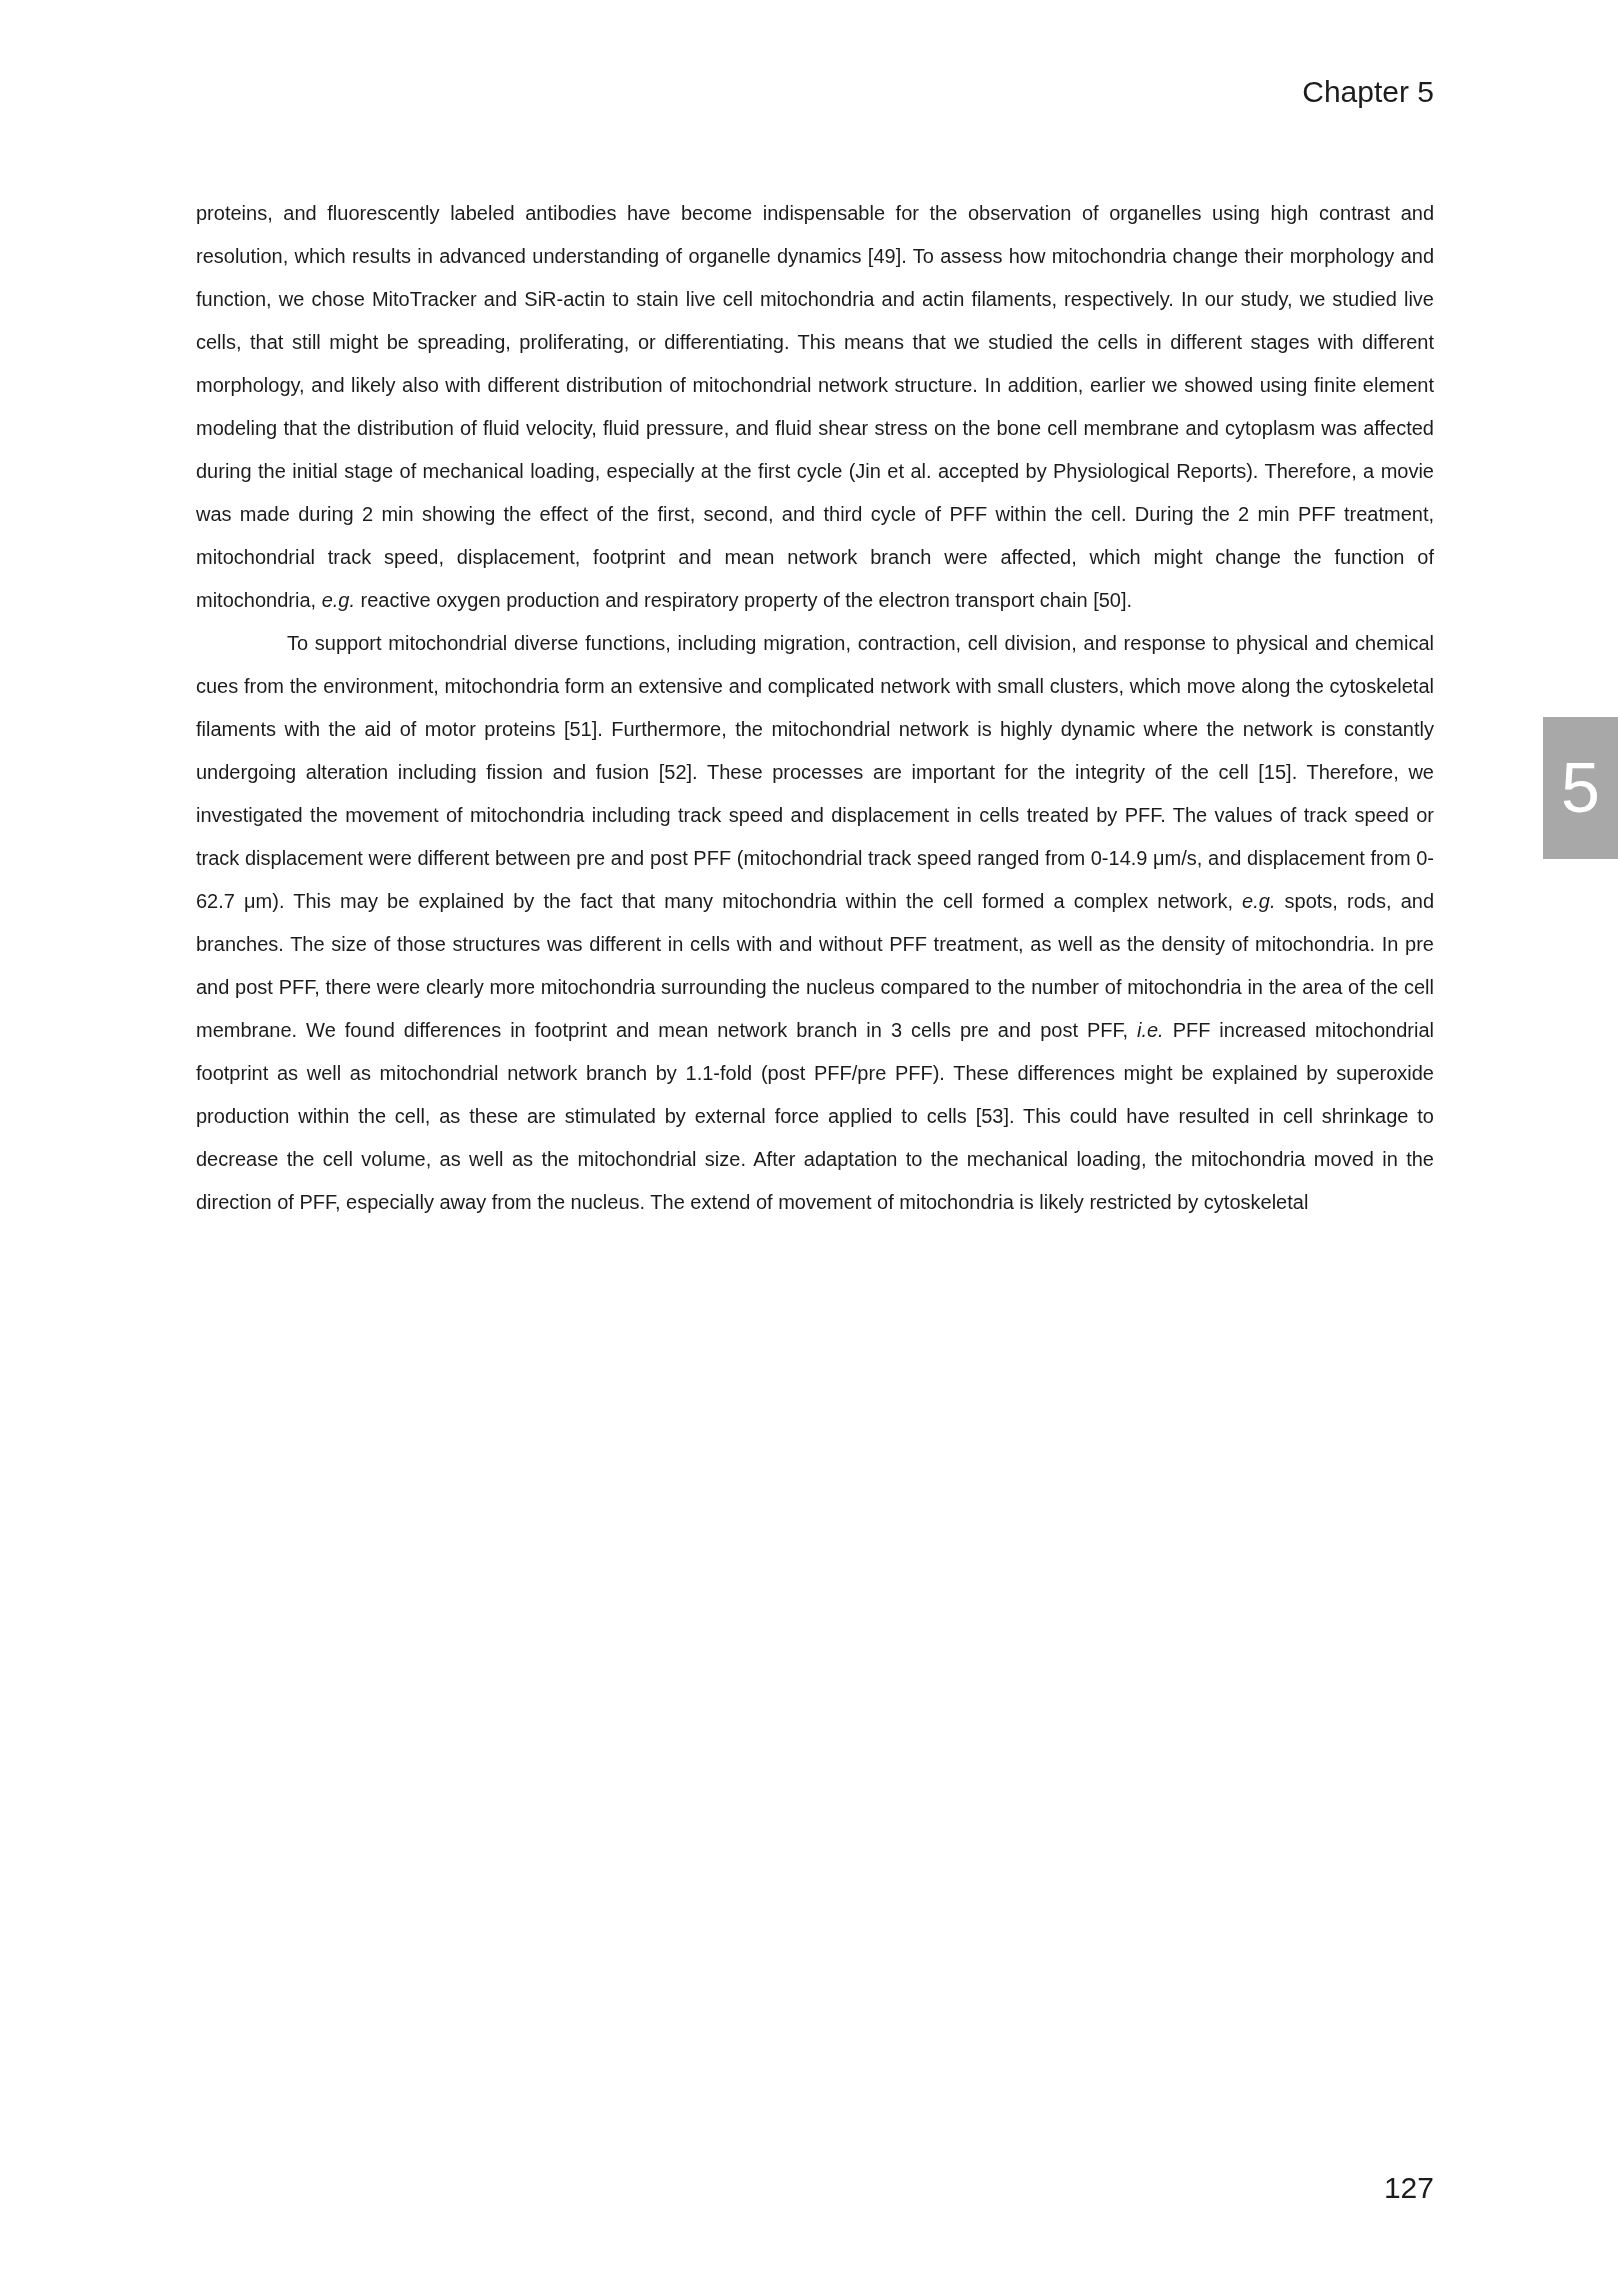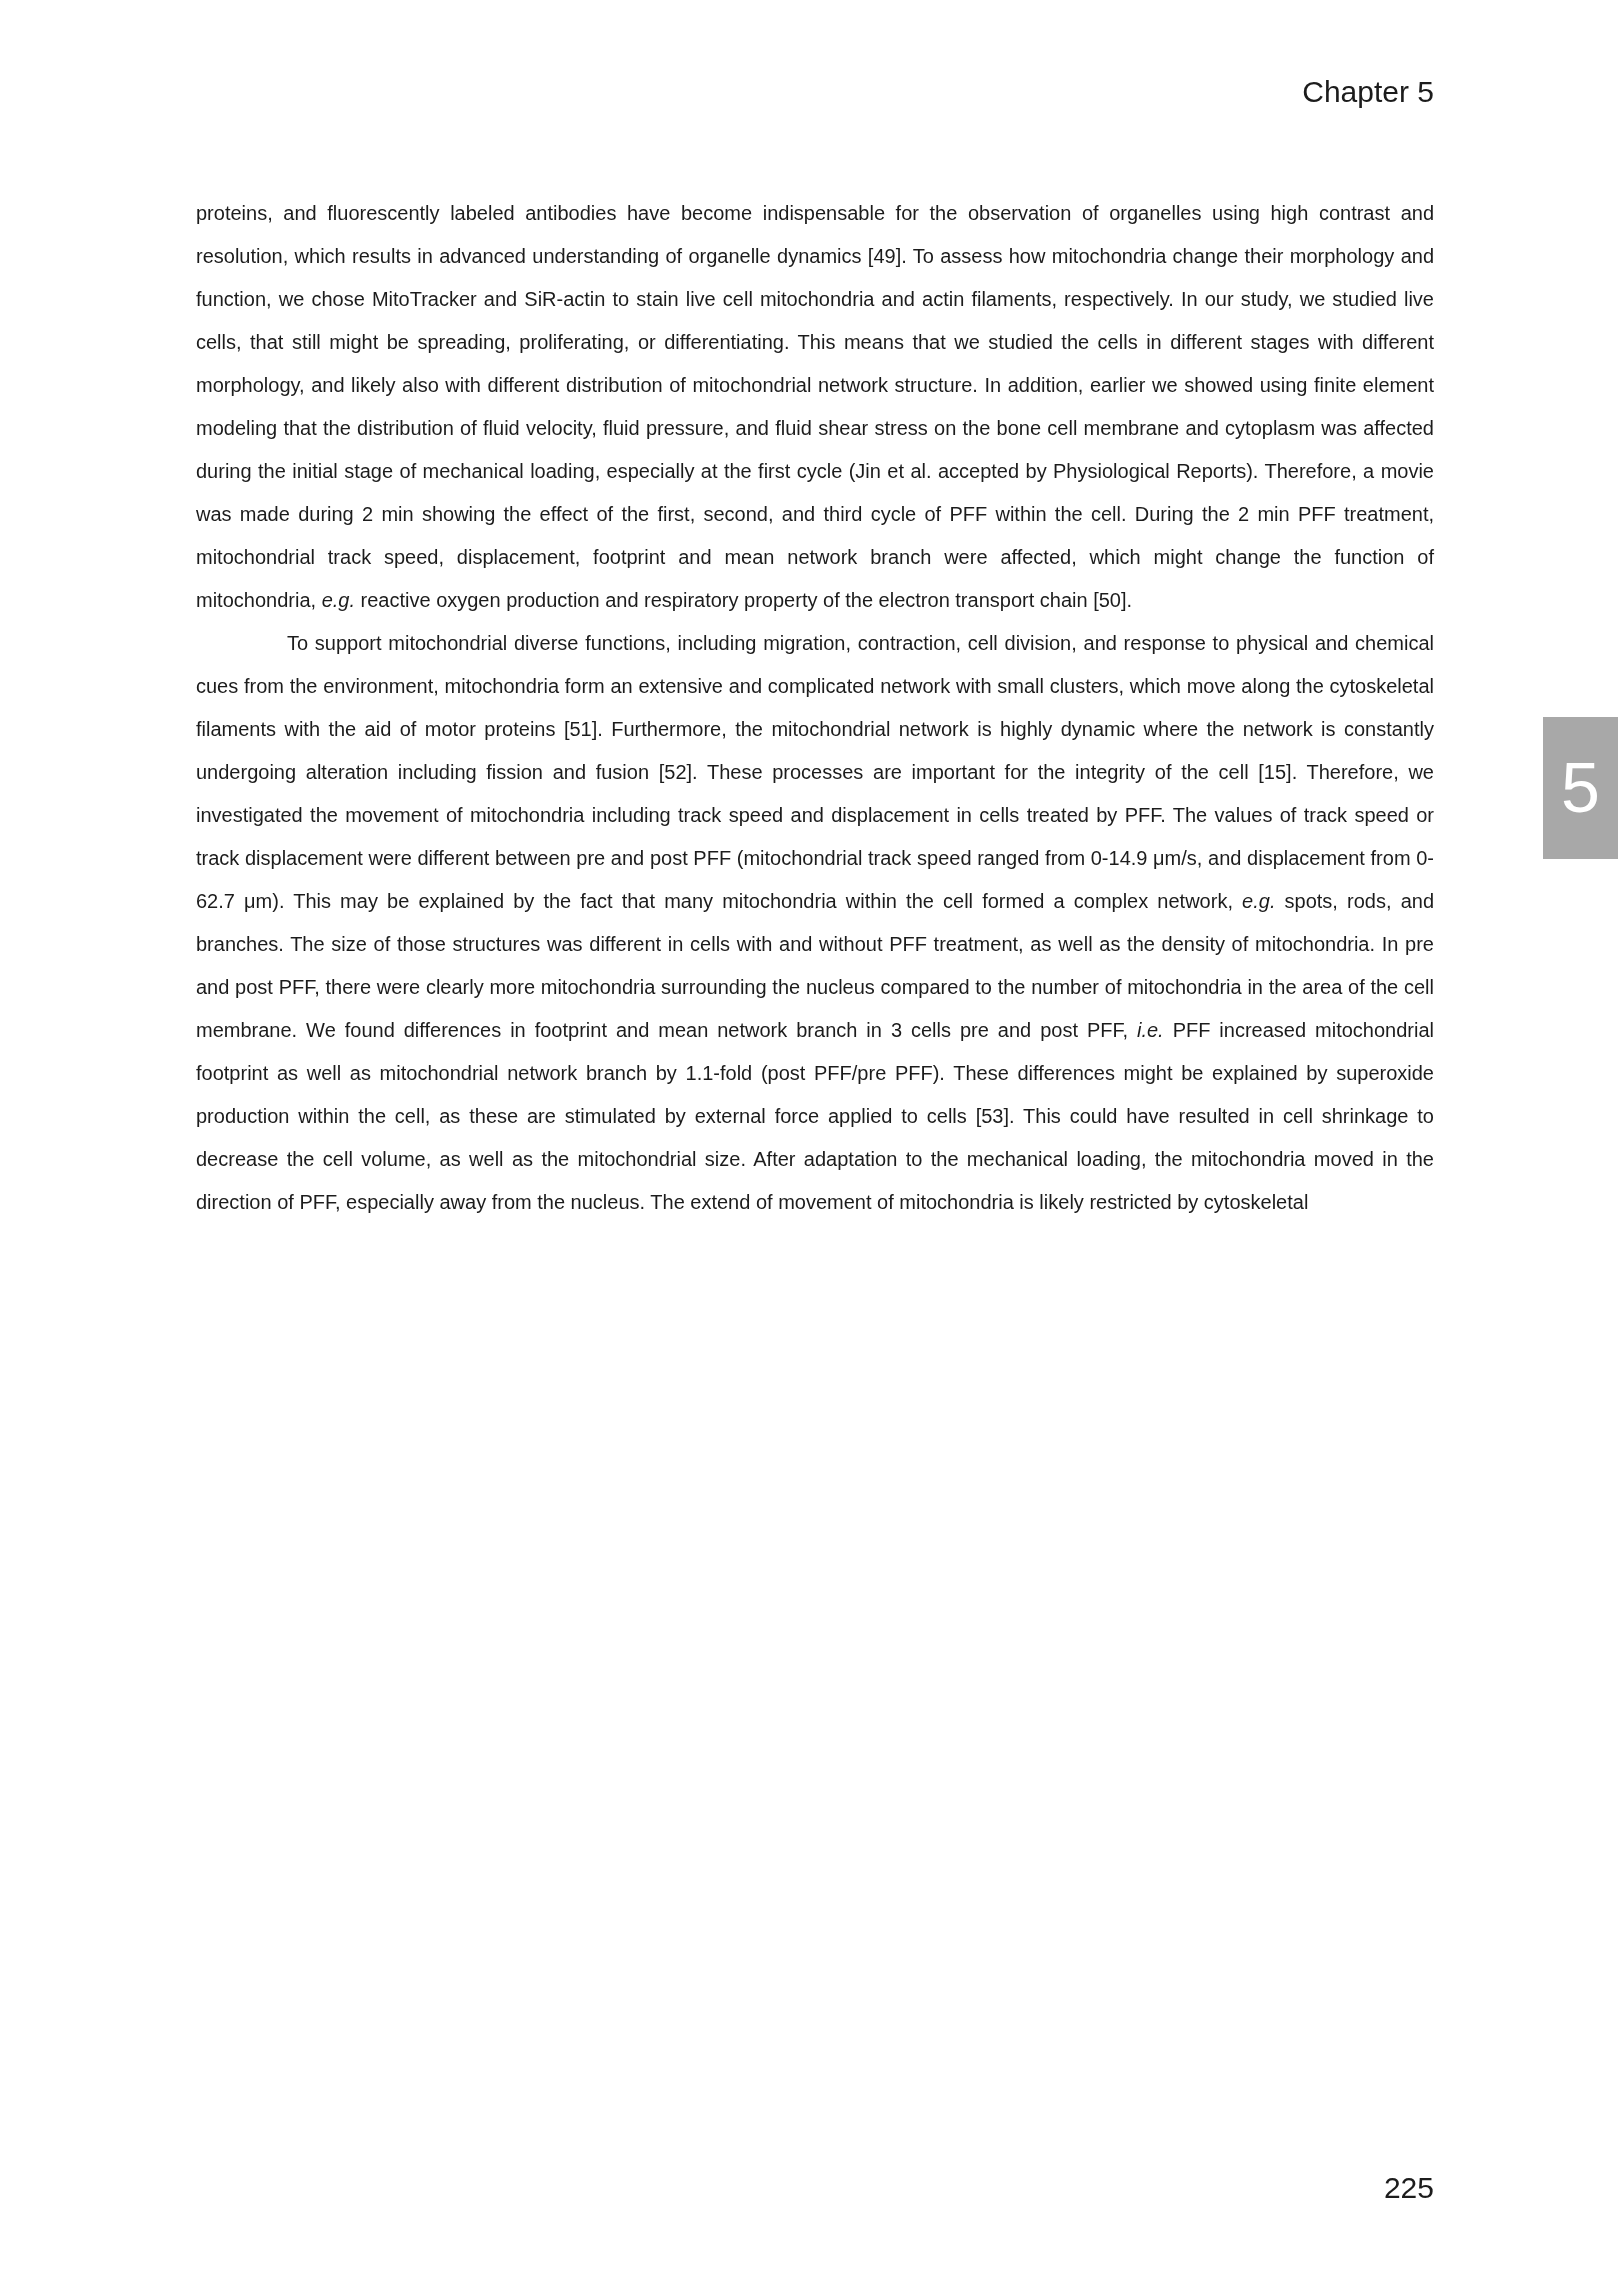--- a/index.html
+++ b/index.html
@@ -69,16 +69,16 @@
 
   <div class="running-header">Chapter 5</div>
 
   <div class="body-text">
       <p class="para"><span>proteins, and fluorescently labeled antibodies have become indispensable for the observation of organelles using high contrast and resolution, which results in advanced understanding of organelle dynamics [49]. To assess how mitochondria change their morphology and function, we chose MitoTracker and SiR-actin to stain live cell mitochondria and actin filaments, respectively. In our study, we studied live cells, that still might be spreading, proliferating, or differentiating. This means that we studied the cells in different stages with different morphology, and likely also with different distribution of mitochondrial network structure. In addition, earlier we showed using finite element modeling that the distribution of fluid velocity, fluid pressure, and fluid shear stress on the bone cell membrane and cytoplasm was affected during the initial stage of mechanical loading, especially at the first cycle (Jin et al. accepted by Physiological Reports). Therefore, a movie was made during 2 min showing the effect of the first, second, and third cycle of PFF within the cell. During the 2 min PFF treatment, mitochondrial track speed, displacement, footprint and mean network branch were affected, which might change the function of mitochondria, </span><span class="italic">e.g.</span><span> reactive oxygen production and respiratory property of the electron transport chain [50].</span></p>
       <p class="para indent"><span>To support mitochondrial diverse functions, including migration, contraction, cell division, and response to physical and chemical cues from the environment, mitochondria form an extensive and complicated network with small clusters, which move along the cytoskeletal filaments with the aid of motor proteins [51]. Furthermore, the mitochondrial network is highly dynamic where the network is constantly undergoing alteration including fission and fusion [52]. These processes are important for the integrity of the cell [15]. Therefore, we investigated the movement of mitochondria including track speed and displacement in cells treated by PFF. The values of track speed or track displacement were different between pre and post PFF (mitochondrial track speed ranged from 0-14.9 μm/s, and displacement from 0-62.7 μm). This may be explained by the fact that many mitochondria within the cell formed a complex network, </span><span class="italic">e.g.</span><span> spots, rods, and branches. The size of those structures was different in cells with and without PFF treatment, as well as the density of mitochondria. In pre and post PFF, there were clearly more mitochondria surrounding the nucleus compared to the number of mitochondria in the area of the cell membrane. We found differences in footprint and mean network branch in 3 cells pre and post PFF, </span><span class="italic">i.e.</span><span> PFF increased mitochondrial footprint as well as mitochondrial network branch by 1.1-fold (post PFF/pre PFF). These differences might be explained by superoxide production within the cell, as these are stimulated by external force applied to cells [53]. This could have resulted in cell shrinkage to decrease the cell volume, as well as the mitochondrial size. After adaptation to the mechanical loading, the mitochondria moved in the direction of PFF, especially away from the nucleus. The extend of movement of mitochondria is likely restricted by cytoskeletal</span></p>
     </div>
 
   <div class="side-tab" style="background: rgb(168, 168, 168); color: rgb(255, 255, 255);">5</div>
 
-  <div class="page-number">225</div>
+  <div class="page-number">127</div>
 
 </div>
 
 
 </body></html>

